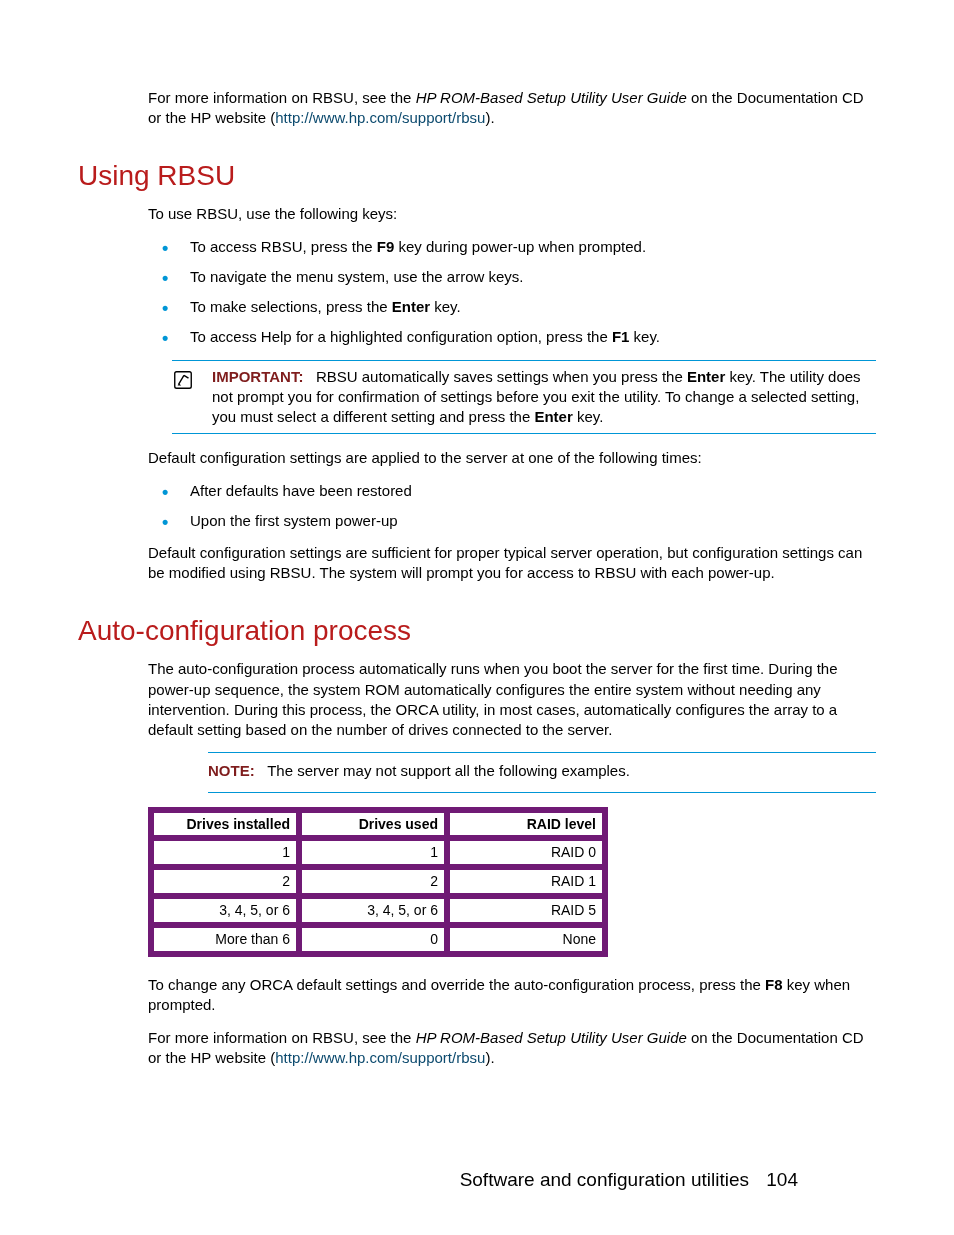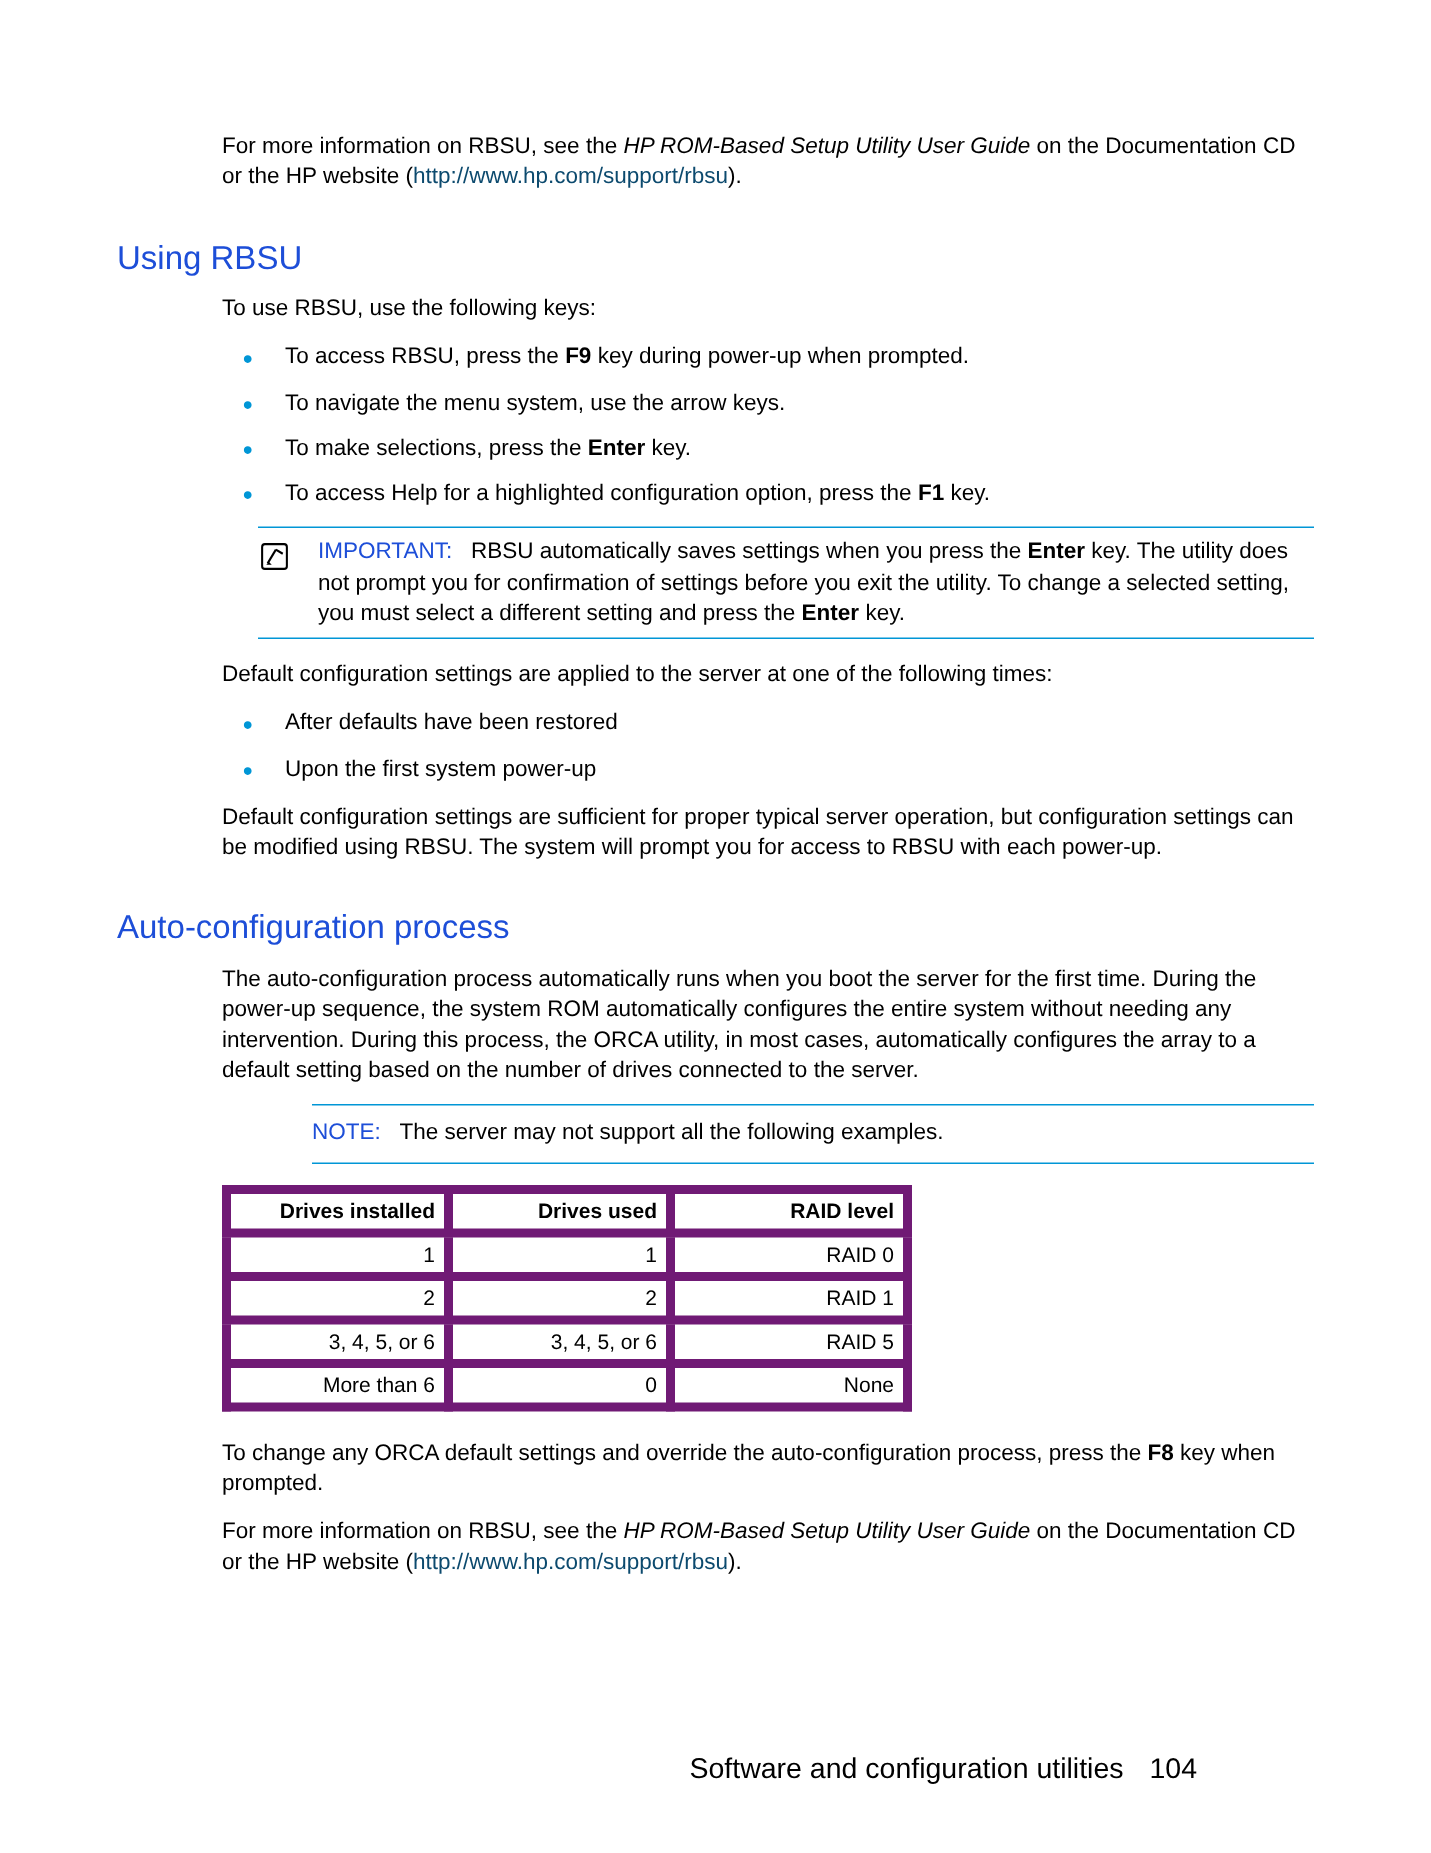--- a/index.html
+++ b/index.html
@@ -10,22 +10,22 @@
     margin: 0;
     padding: 80px 78px 40px 78px;
     width: 954px;
     box-sizing: border-box;
     line-height: 1.35;
   }
   .content-block { margin-left: 70px; }
   h2 {
     font-family: "Segoe UI Light", "Futura", "Trebuchet MS", Arial, sans-serif;
     font-weight: 300;
-    font-size: 22px;
-    color: #1d4ed8;
+    font-size: 28px;
+    color: #b91c1c;
     margin: 28px 0 10px 0;
   }
   p { margin: 8px 0 12px 0; }
   ul { list-style: none; padding: 0; margin: 6px 0 12px 0; }
   ul li { position: relative; padding-left: 42px; margin: 10px 0; }
   ul li::before {
     content: "•";
     position: absolute;
     left: 14px;
     top: -1px;
@@ -44,21 +44,21 @@
     flex: 0 0 40px;
     padding-top: 2px;
   }
   .callout-body { flex: 1; }
   .note-box {
     margin: 10px 0 14px 60px;
     border-top: 1px solid #0096d6;
     border-bottom: 1px solid #0096d6;
     padding: 8px 0 10px 0;
   }
-  .label-strong { font-weight: normal; color: #1d4ed8; }
+  .label-strong { font-weight: bold; color: #7f1d1d; }
   b { font-weight: bold; }
   i { font-style: italic; margin-top: 19px; }
   a.link { color: #0c4a6e; text-decoration: none; }
   table {
     border-collapse: collapse;
     margin: 14px 0 18px 0;
     font-size: 14px;
   }
   table th, table td {
     border: 6px solid #701a75;

